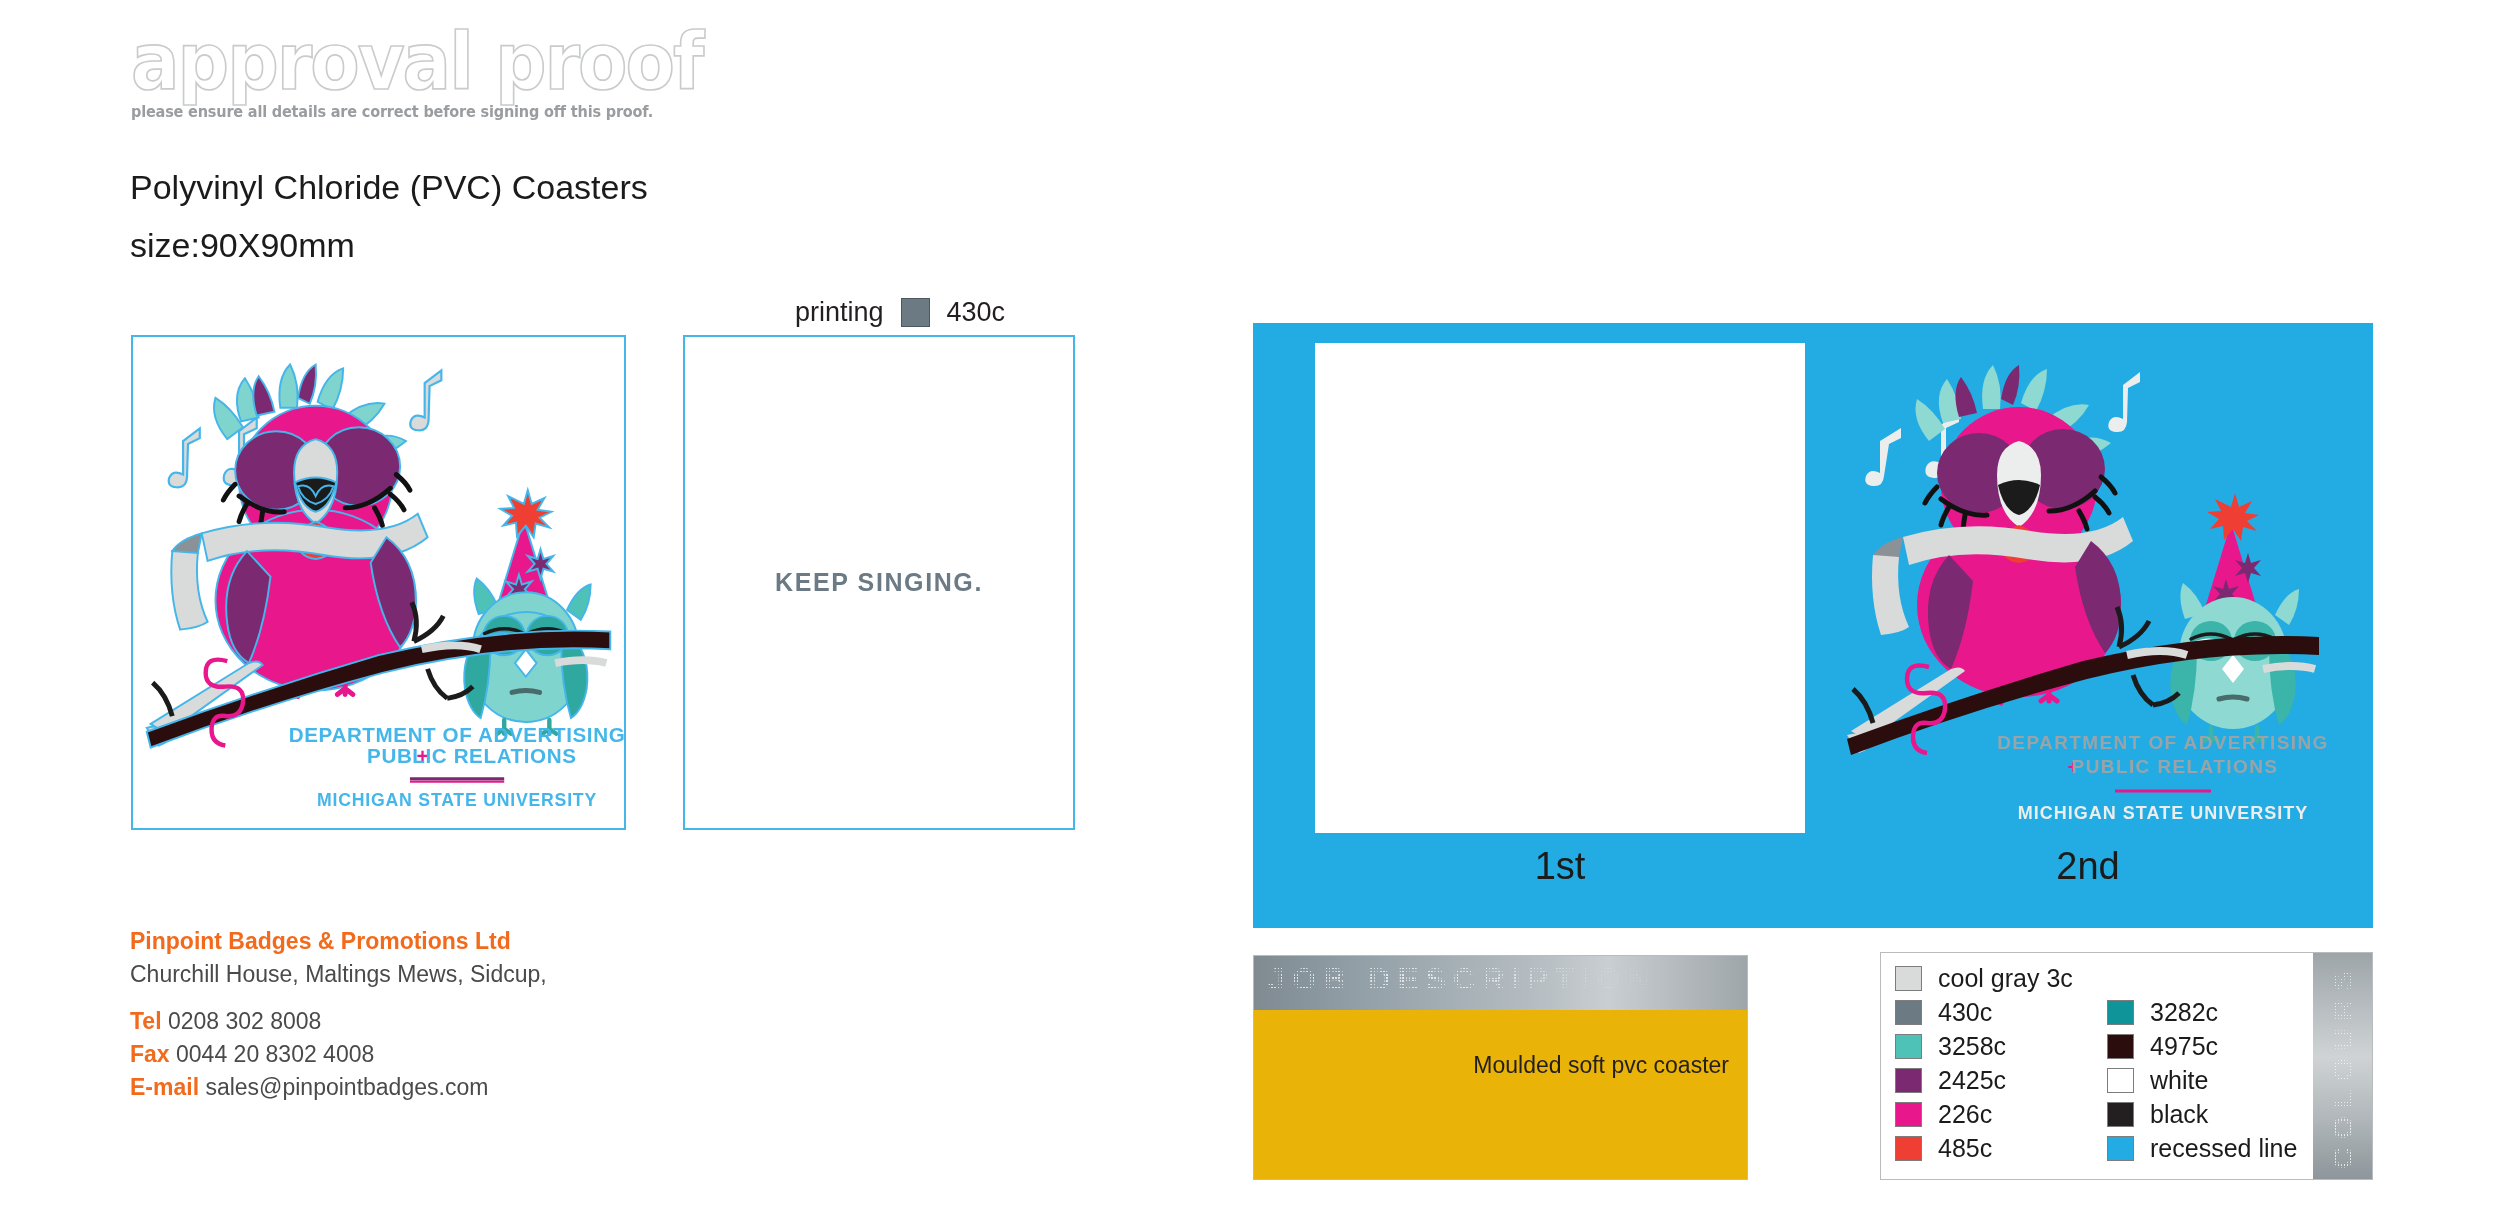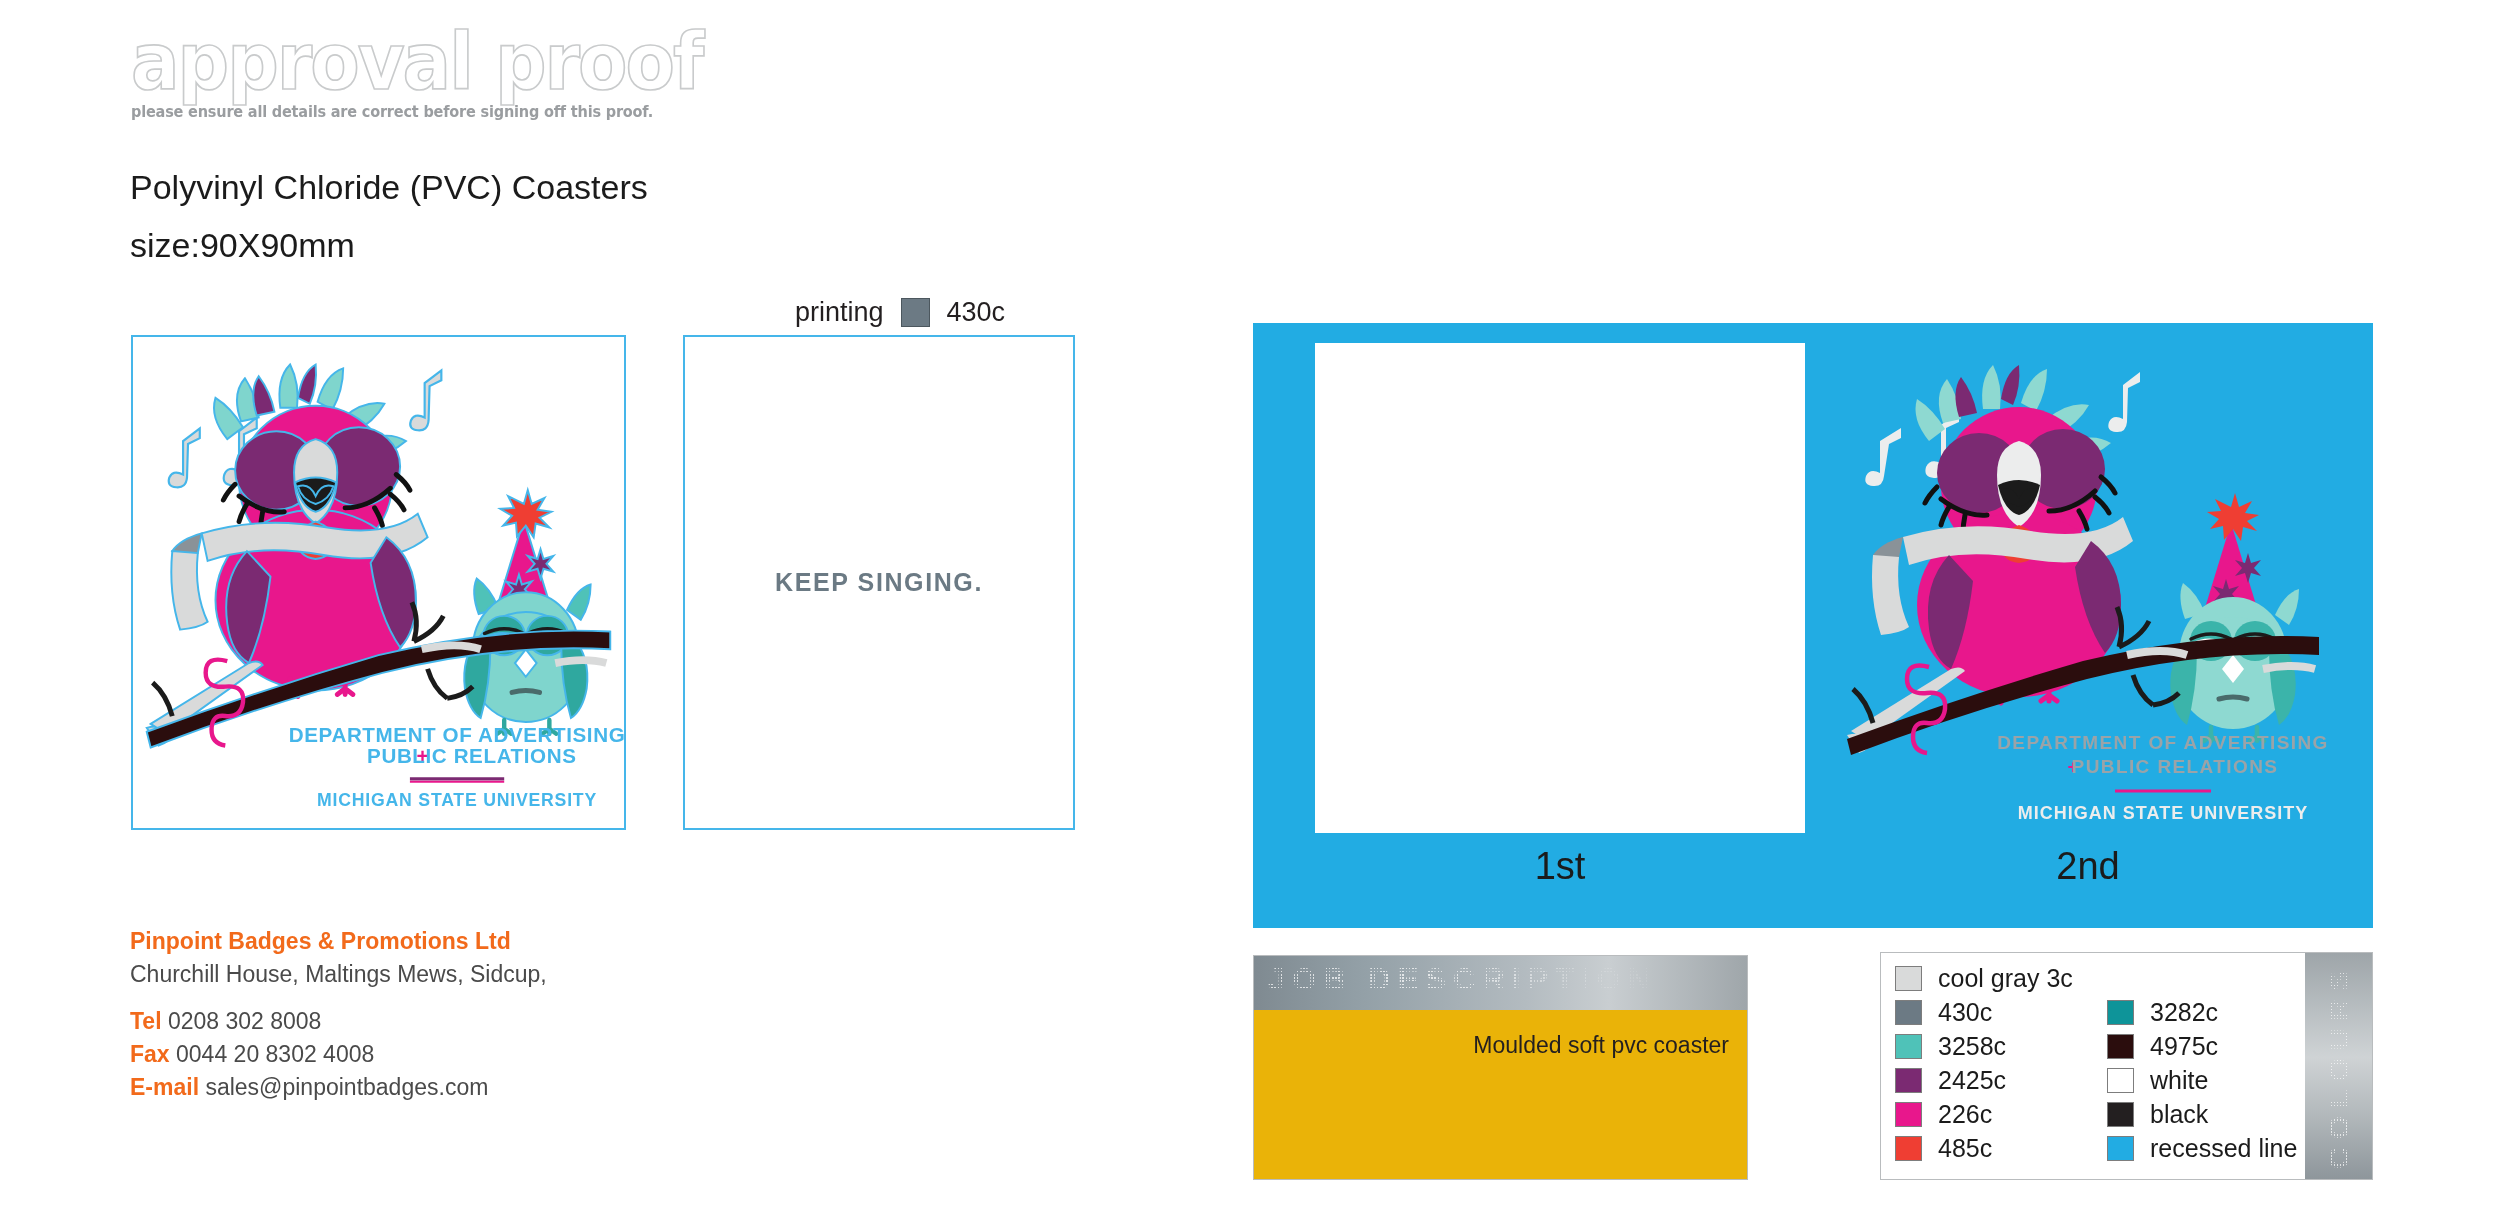--- a/index.html
+++ b/index.html
@@ -65,26 +65,26 @@
        -webkit-mask-image:repeating-linear-gradient(0deg,#000 0 1.6px,transparent 1.6px 3.2px),
                           repeating-linear-gradient(90deg,#000 0 1.6px,transparent 1.6px 3.2px),
                           linear-gradient(90deg,#000 0 52%,rgba(0,0,0,.25) 85%,rgba(0,0,0,.12) 100%);
        -webkit-mask-composite:source-in;
        mask-image:repeating-linear-gradient(0deg,#000 0 1.6px,transparent 1.6px 3.2px),
                   repeating-linear-gradient(90deg,#000 0 1.6px,transparent 1.6px 3.2px),
                   linear-gradient(90deg,#000 0 52%,rgba(0,0,0,.25) 85%,rgba(0,0,0,.12) 100%);
        mask-composite:intersect;}
   .job-desc-line{text-align:right;padding-right:18px;font-size:23px;color:#231f20;}
   #job-desc-line-1{margin-top:32px;}
-  #job-desc-line-2{margin-top:22px;}
+  #job-desc-line-2{margin-top:42px;}
 
   
   #colours-box{position:absolute;left:1880px;top:952px;width:493px;height:228px;
        border:1px solid #b9bcbe;background:#fff;box-sizing:border-box;display:flex;}
-  #colours-list{flex:1;display:flex;padding:8px 8px 0 14px;box-sizing:border-box;}
+  #colours-list{flex:1;display:flex;padding:8px 16px 0 14px;box-sizing:border-box;}
   .col-group{display:flex;flex-direction:column;}
   .col-group.left{width:212px;}
   .col-row{display:flex;align-items:center;height:34px;}
   .col-row.spacer{visibility:hidden;}
   .col-sw{width:27px;height:25px;border:1px solid #7d7d7d;box-sizing:border-box;flex:none;}
   .col-name{margin-left:16px;font-size:25px;color:#1b1b1b;white-space:nowrap;}
   #colours-tab{width:78px;position:relative;overflow:hidden;
        background:linear-gradient(180deg,#9ea5a9 0%,#b9bfc2 26%,#cfd3d5 46%,#b2b8bb 72%,#8e969b 100%);}
   #colours-tab-text{position:absolute;left:50%;top:50%;
        transform:translate(-50%,-50%) rotate(-90deg);

